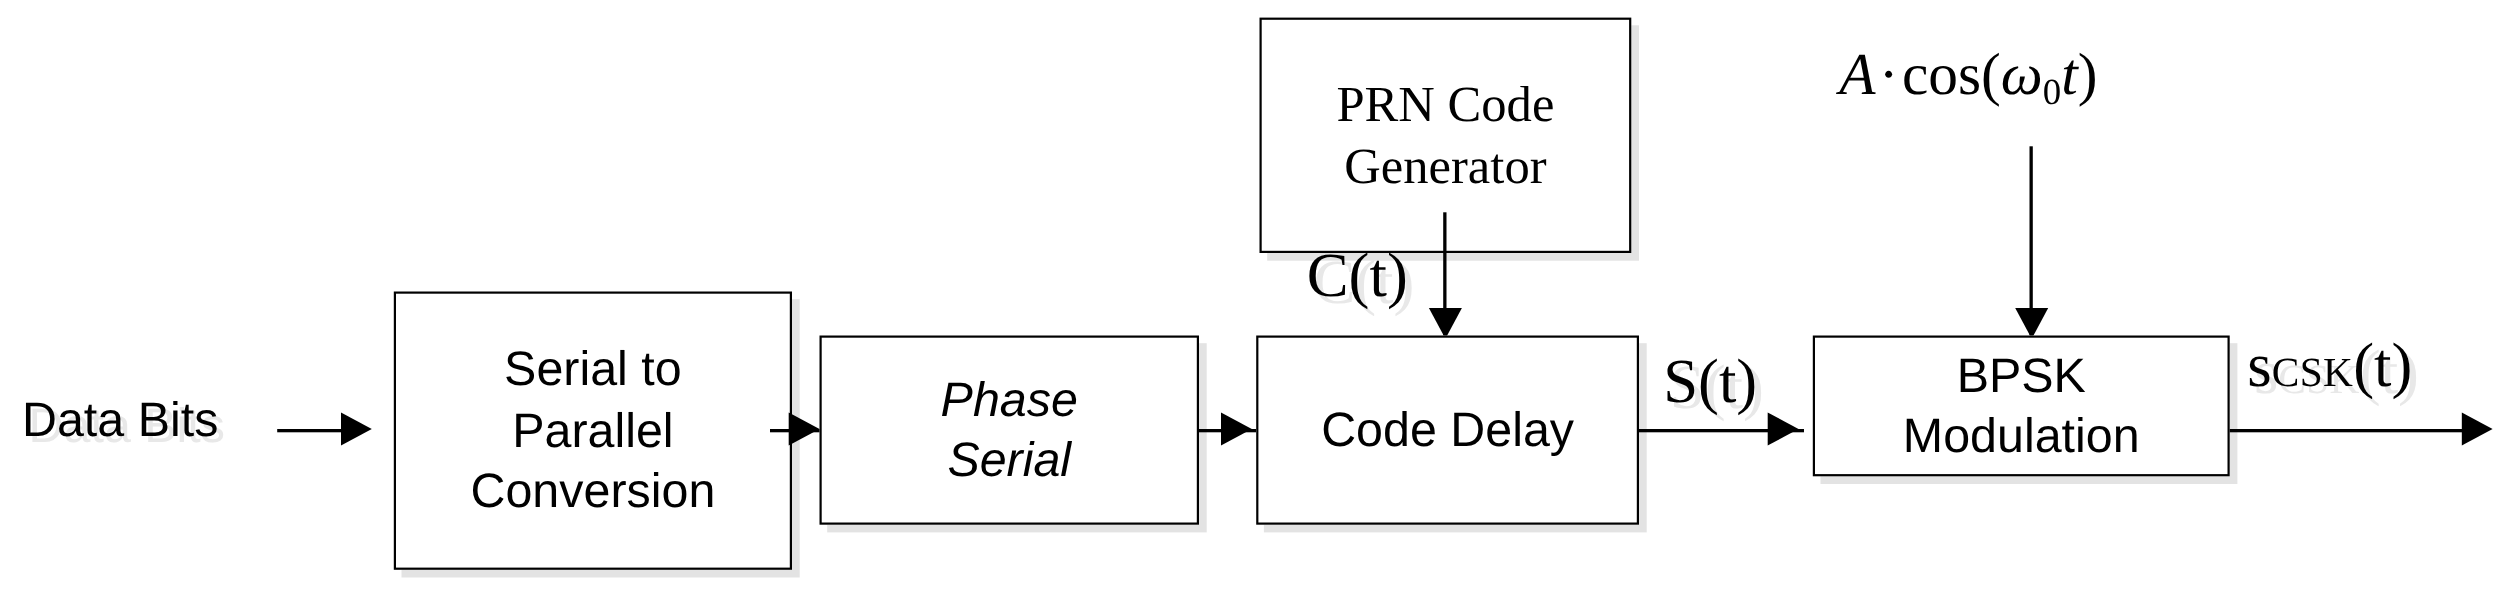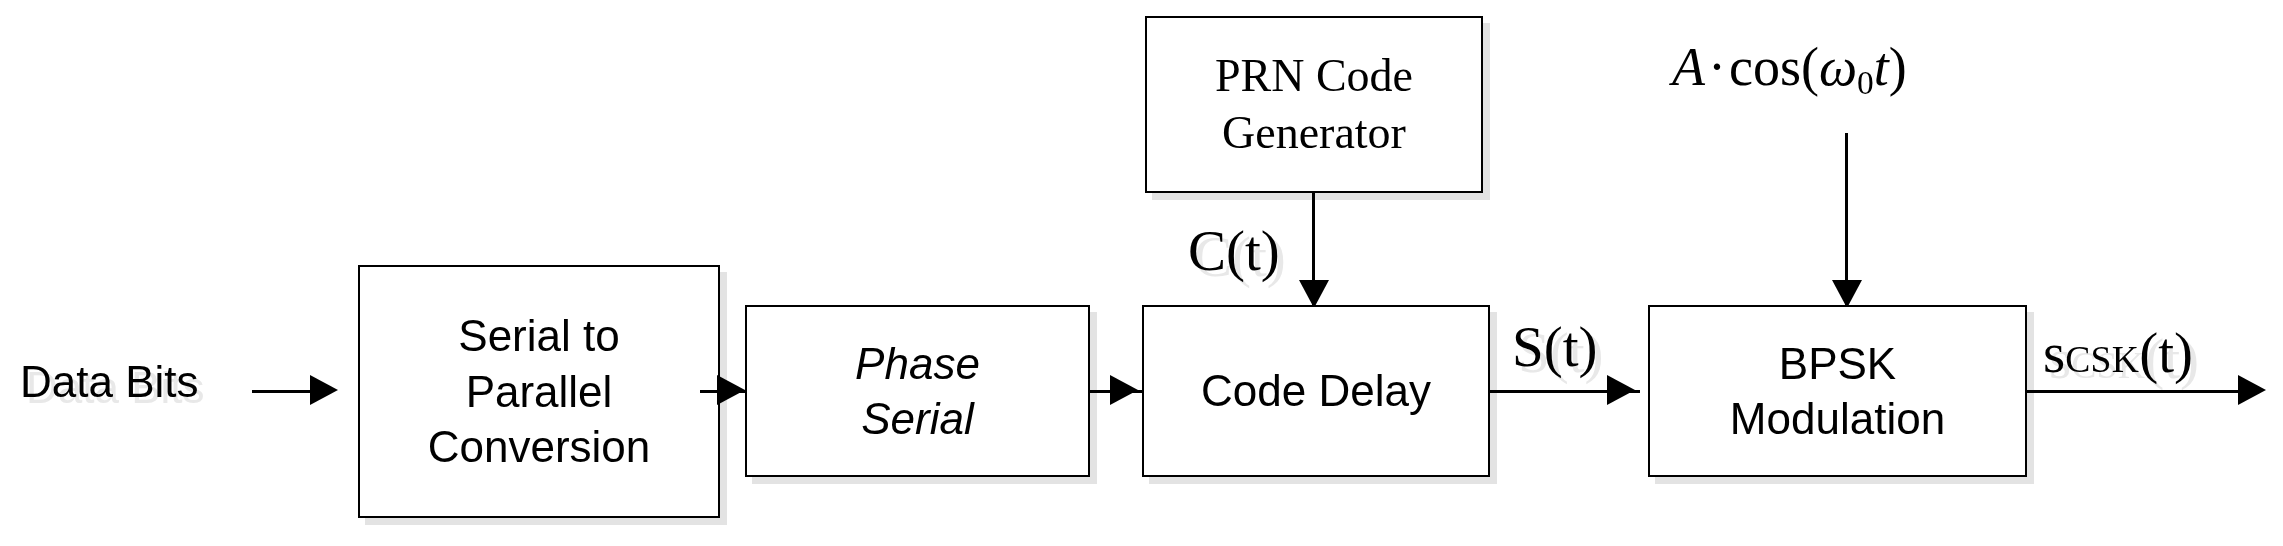--- a/index.html
+++ b/index.html
@@ -134,21 +134,21 @@
   <div class="arrow-right" style="left:717px; top:375px;"></div>
 
   <div class="block sans" style="left:745px; top:305px; width:345px; height:172px;font-style:italic;">
     <span class="line">Phase</span>
     <span class="line">Serial</span>
   </div>
 
   <div class="hline" style="left:1090px; top:390px; width:52px;"></div>
   <div class="arrow-right" style="left:1110px; top:375px;"></div>
 
-  <div class="block serif" style="left:1145px; top:16px; width:338px; height:177px;">
+  <div class="block serif" style="left:1145px; top:16px; width:338px; height:214px;">
     <span class="line">PRN Code</span>
     <span class="line">Generator</span>
   </div>
 
   <div class="label serif" style="left:1188px; top:222px;">C(t)</div>
 
   <div class="vline" style="left:1312px; top:193px; height:112px;"></div>
   <div class="arrow-down" style="left:1299px; top:280px;"></div>
 
   <div class="block sans" style="left:1142px; top:305px; width:348px; height:172px;">
@@ -160,25 +160,25 @@
   <div class="hline" style="left:1490px; top:390px; width:150px;"></div>
   <div class="arrow-right" style="left:1607px; top:375px;"></div>
 
   <div class="label math" style="left:1672px; top:40px;">
     <span class="it">A</span><span class="dot">·</span><span class="up">cos</span><span class="up">(</span><span class="it">ω</span><sub>0</sub><span class="it">t</span><span class="up">)</span>
   </div>
 
   <div class="vline" style="left:1845px; top:133px; height:172px;"></div>
   <div class="arrow-down" style="left:1832px; top:280px;"></div>
 
-  <div class="block sans" style="left:1648px; top:305px; width:379px; height:172px;">
+  <div class="block sans" style="left:1648px; top:305px; width:379px; height:128px;">
     <span class="line">BPSK</span>
     <span class="line">Modulation</span>
   </div>
 
-  <div class="label serif subscripted" style="left:2043px; top:324px;">
+  <div class="label serif subscripted" style="left:2043px; top:304px;">
     <span>s</span><sub>CSK</sub><span>(t)</span>
   </div>
 
   <div class="hline" style="left:2027px; top:390px; width:222px;"></div>
   <div class="arrow-right" style="left:2238px; top:375px;"></div>
 
 </div>
 
 </body></html>

